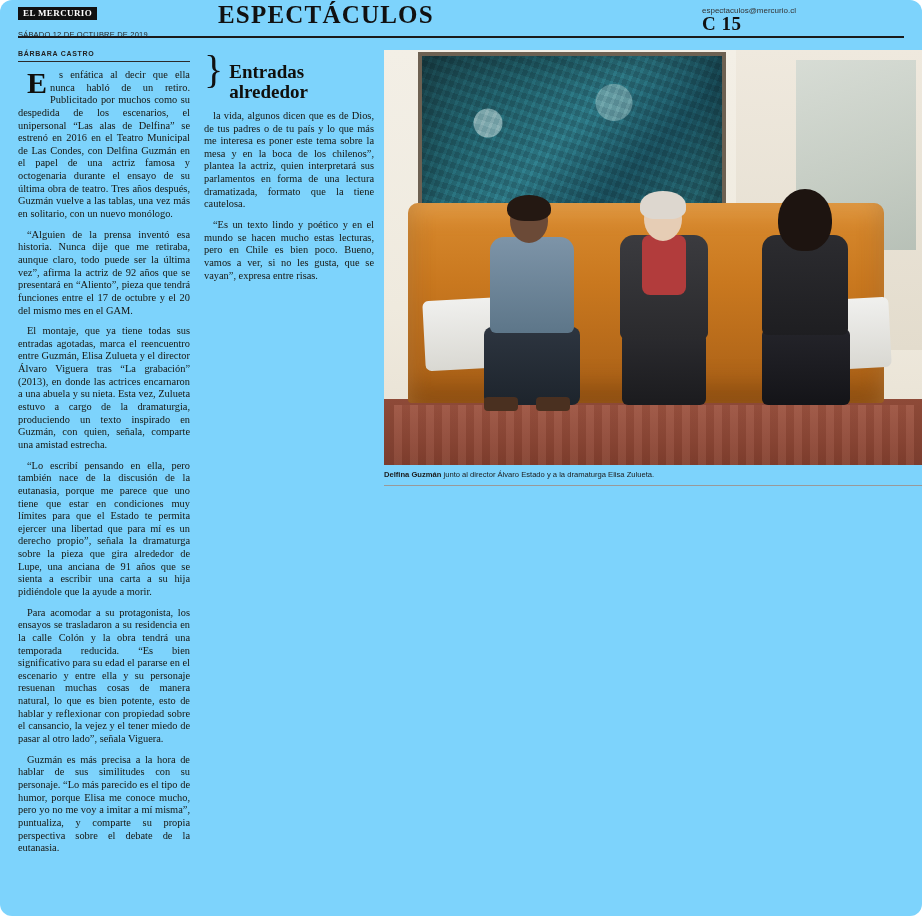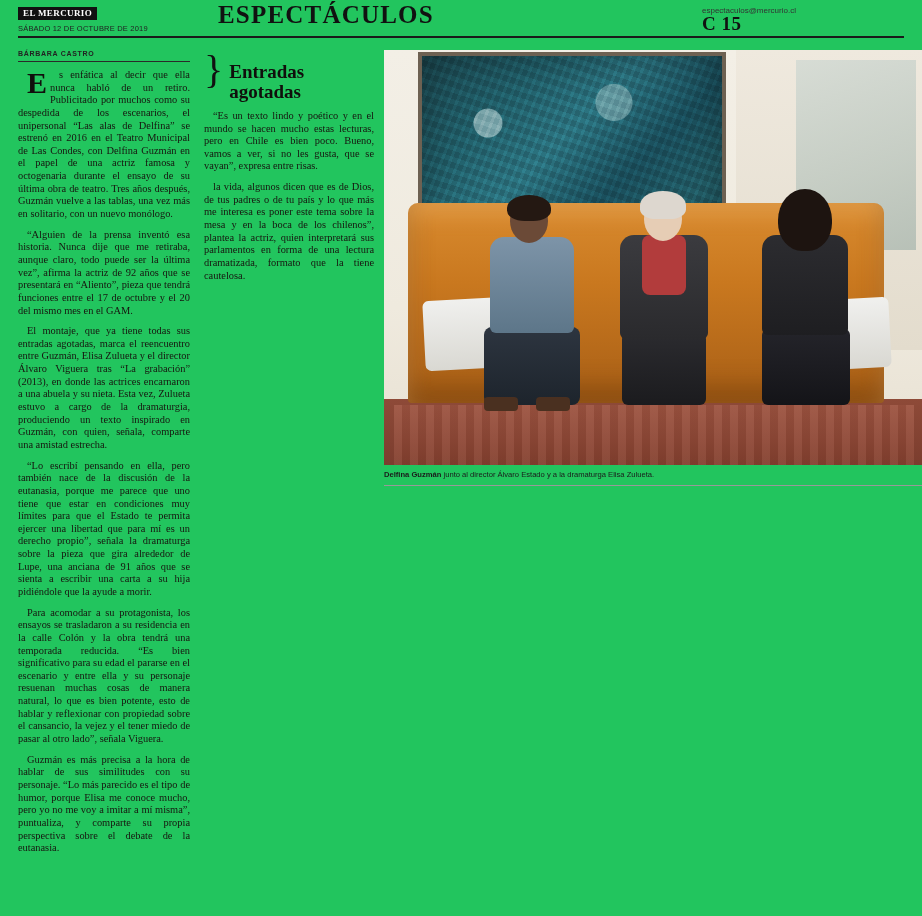--- a/index.html
+++ b/index.html
@@ -12,23 +12,24 @@
     height: 916px;
     font-family: "Liberation Serif", serif;
     color: #16140f;
     overflow: hidden;
     position: relative;
   }
   .page {
     position: relative;
     width: 922px;
     height: 916px;
-    background: #22c55e;
+    background: #7dd3fc;
     box-sizing: border-box;
     padding: 0 18px;
+    border-radius: 12px;
   }
 
   
   .masthead {
     position: relative;
     height: 34px;
     border-bottom: 2px solid #1a1a1a;
     display: flex;
     align-items: flex-start;
     padding-top: 2px;
@@ -45,21 +46,21 @@
     font-weight: bold;
     font-size: 9px;
     letter-spacing: 0.4px;
     padding: 2px 5px 2px 5px;
     line-height: 1;
   }
   .mast-date {
     font-family: "Liberation Sans", sans-serif;
     font-size: 7.5px;
     color: #222;
-    margin-top: 4px;
+    margin-top: 10px;
     letter-spacing: 0.2px;
   }
   .mast-center {
     flex: 1 1 auto;
     text-align: left;
   }
   .mast-section {
     font-family: "Liberation Serif", serif;
     font-size: 25px;
     font-weight: bold;
@@ -393,26 +394,26 @@
       <p class="body">El montaje, que ya tiene todas sus entradas agotadas, marca el reencuentro entre Guzmán, Elisa Zulueta y el director Álvaro Viguera tras “La grabación” (2013), en donde las actrices encarnaron a una abuela y su nieta. Esta vez, Zulueta estuvo a cargo de la dramaturgia, produciendo un texto inspirado en Guzmán, con quien, señala, comparte una amistad estrecha.</p>
       <p class="body">“Lo escribí pensando en ella, pero también nace de la discusión de la eutanasia, porque me parece que uno tiene que estar en condiciones muy límites para que el Estado te permita ejercer una libertad que para mí es un derecho propio”, señala la dramaturga sobre la pieza que gira alrededor de Lupe, una anciana de 91 años que se sienta a escribir una carta a su hija pidiéndole que la ayude a morir.</p>
       <p class="body">Para acomodar a su protagonista, los ensayos se trasladaron a su residencia en la calle Colón y la obra tendrá una temporada reducida. “Es bien significativo para su edad el pararse en el escenario y entre ella y su personaje resuenan muchas cosas de manera natural, lo que es bien potente, esto de hablar y reflexionar con propiedad sobre el cansancio, la vejez y el tener miedo de pasar al otro lado”, señala Viguera.</p>
       <p class="body">Guzmán es más precisa a la hora de hablar de sus similitudes con su personaje. “Lo más parecido es el tipo de humor, porque Elisa me conoce mucho, pero yo no me voy a imitar a mí misma”, puntualiza, y comparte su propia perspectiva sobre el debate de la eutanasia.</p>
 
     </div>
 
     <div class="col col2">
       <div class="subhead-wrap">
         <span class="brace">}</span>
-        <span class="subhead">Entradas agotadas</span>
+        <span class="subhead">Entradas alrededor</span>
       </div>
 
       <div class="spacer-top">
+        <p class="body">la vida, algunos dicen que es de Dios, de tus padres o de tu país y lo que más me interesa es poner este tema sobre la mesa y en la boca de los chilenos”, plantea la actriz, quien interpretará sus parlamentos en forma de una lectura dramatizada, formato que la tiene cautelosa.</p>
         <p class="body">“Es un texto lindo y poético y en el mundo se hacen mucho estas lecturas, pero en Chile es bien poco. Bueno, vamos a ver, si no les gusta, que se vayan”, expresa entre risas.</p>
-        <p class="body">la vida, algunos dicen que es de Dios, de tus padres o de tu país y lo que más me interesa es poner este tema sobre la mesa y en la boca de los chilenos”, plantea la actriz, quien interpretará sus parlamentos en forma de una lectura dramatizada, formato que la tiene cautelosa.</p>
       </div>
     </div>
 
     <div class="col col3">
       <div style="height:112px"></div>
       <p class="body">Su mayor desafío en esta nueva incursión teatral, explica, ha sido recordar. “A esta edad camino perfecto y estoy de lo más sana, pero lo que se va es la memoria. Antes yo leía una página dos veces y me la aprendía, ahora me cuesta mucho”, afirma, y a continuación se detiene en lo que sí es capaz de recordar.</p>
       <p class="body">“Es imposible que me pregunten los nombres de las teleseries u obras de teatro. Eso no lo voy a saber. Lo que más me queda es la gente, las relaciones humanas y artísticas”, señala antes de enumerar una larga lista de nombres de con quienes ha compartido créditos en teatro y televisión. “Me da la impresión de que hoy el trabajo con los actores es más individual, más frío. A lo mejor sigue igual, pero así es como lo recuerdo”, dice.</p>
     </div>
 
     <div class="col col4"></div>

